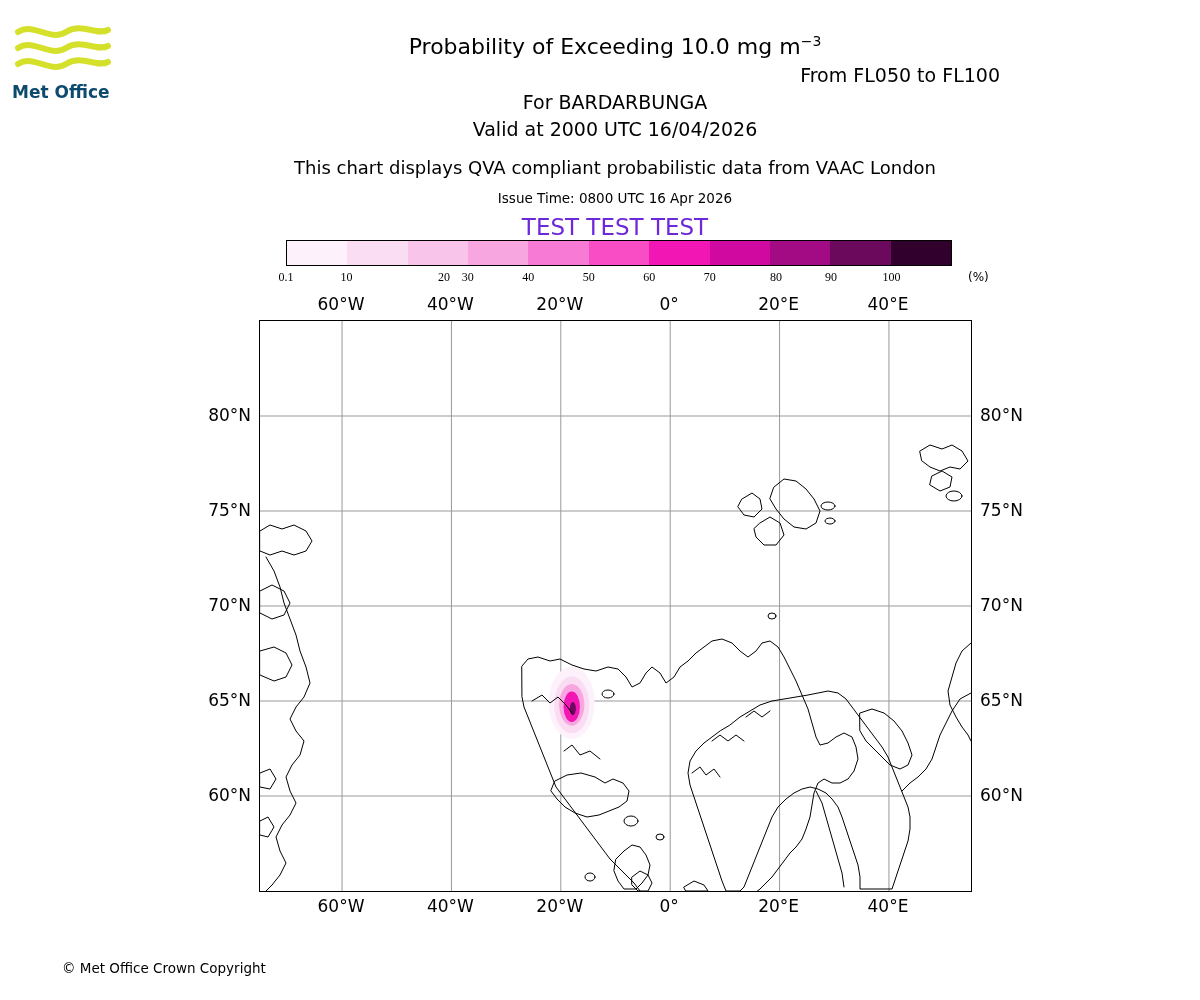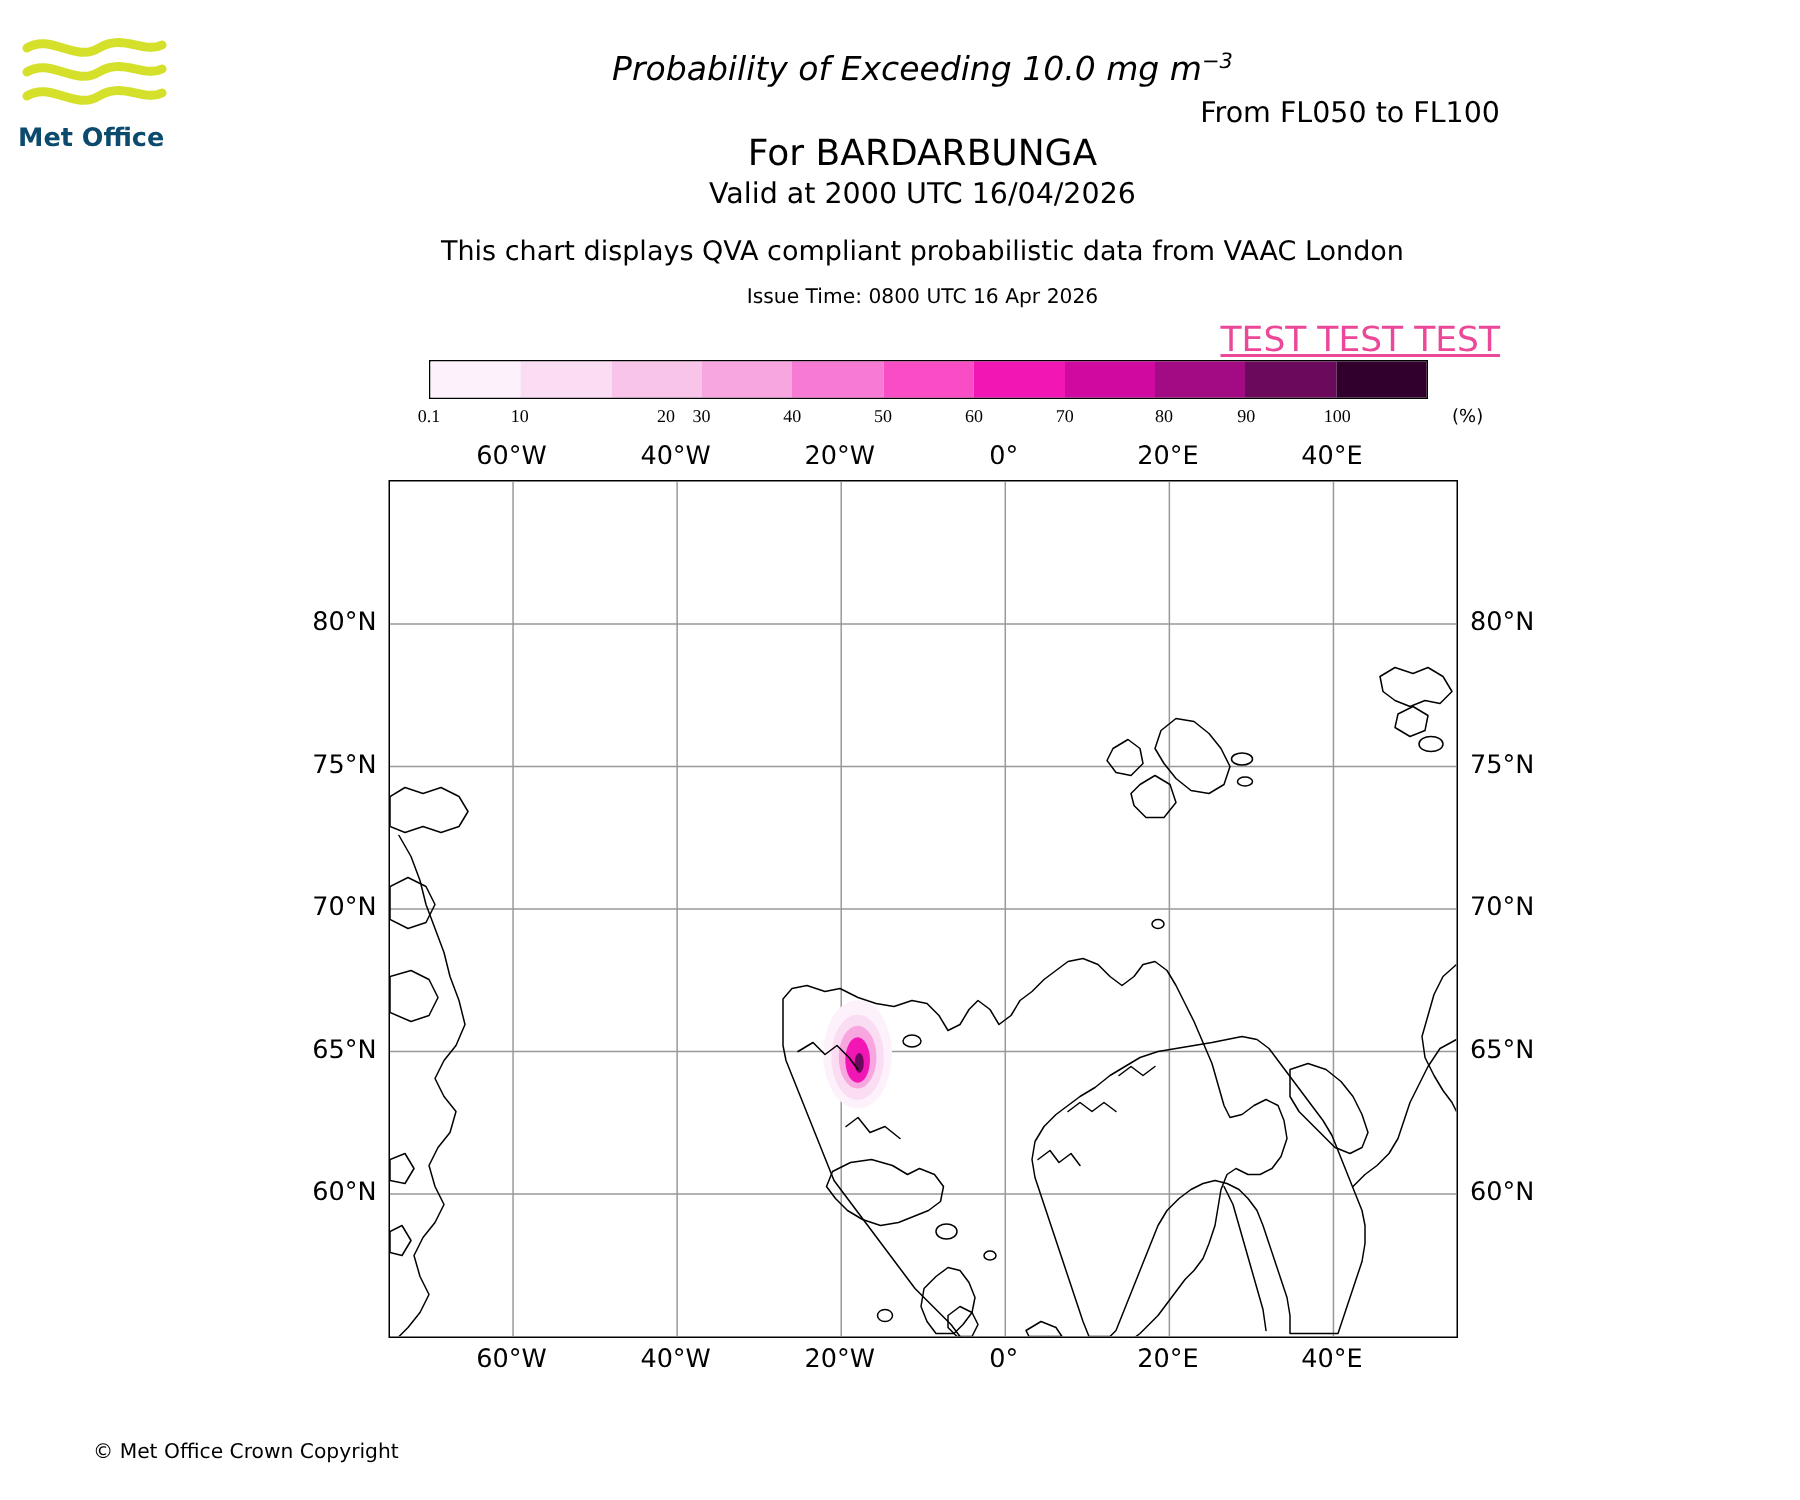--- a/index.html
+++ b/index.html
@@ -34,49 +34,48 @@
     letter-spacing: 0px;
   }
   #main-title {
     position: absolute;
     left: 230px;
     top: 26px;
     width: 770px;
     text-align: center;
     font-size: 22px;
     line-height: 30px;
-    font-style: italic;
   }
   #subtitle-1 {
     position: absolute;
     left: 230px;
     top: 62px;
     width: 770px;
     text-align: right;
     font-size: 19px;
     line-height: 26px;
   }
   #subtitle-2 {
     position: absolute;
     left: 230px;
     top: 89px;
     width: 770px;
     text-align: center;
-    font-size: 24px;
-    line-height: 26px;
-  }
-  #subtitle-3 {
-    position: absolute;
-    left: 230px;
-    top: 116px;
-    width: 770px;
-    text-align: center;
     font-size: 19px;
     line-height: 26px;
   }
+  #subtitle-3 {
+    position: absolute;
+    left: 230px;
+    top: 116px;
+    width: 770px;
+    text-align: center;
+    font-size: 19px;
+    line-height: 26px;
+  }
   #qva-note {
     position: absolute;
     left: 230px;
     top: 157px;
     width: 770px;
     text-align: center;
     font-size: 18px;
   }
   #issue-time {
     position: absolute;
@@ -84,24 +83,23 @@
     top: 190px;
     width: 770px;
     text-align: center;
     font-size: 13.5px;
   }
   #test-banner {
     position: absolute;
     left: 230px;
     top: 214px;
     width: 770px;
-    text-align: right;
+    text-align: center;
     font-size: 23px;
-    color: #ec4899;
-    text-decoration: underline;
+    color: #6d28d9;
   }
 
   
   #colorbar-wrap {
     position: absolute;
     left: 286px;
     top: 240px;
     width: 666px;
     height: 26px;
   }

